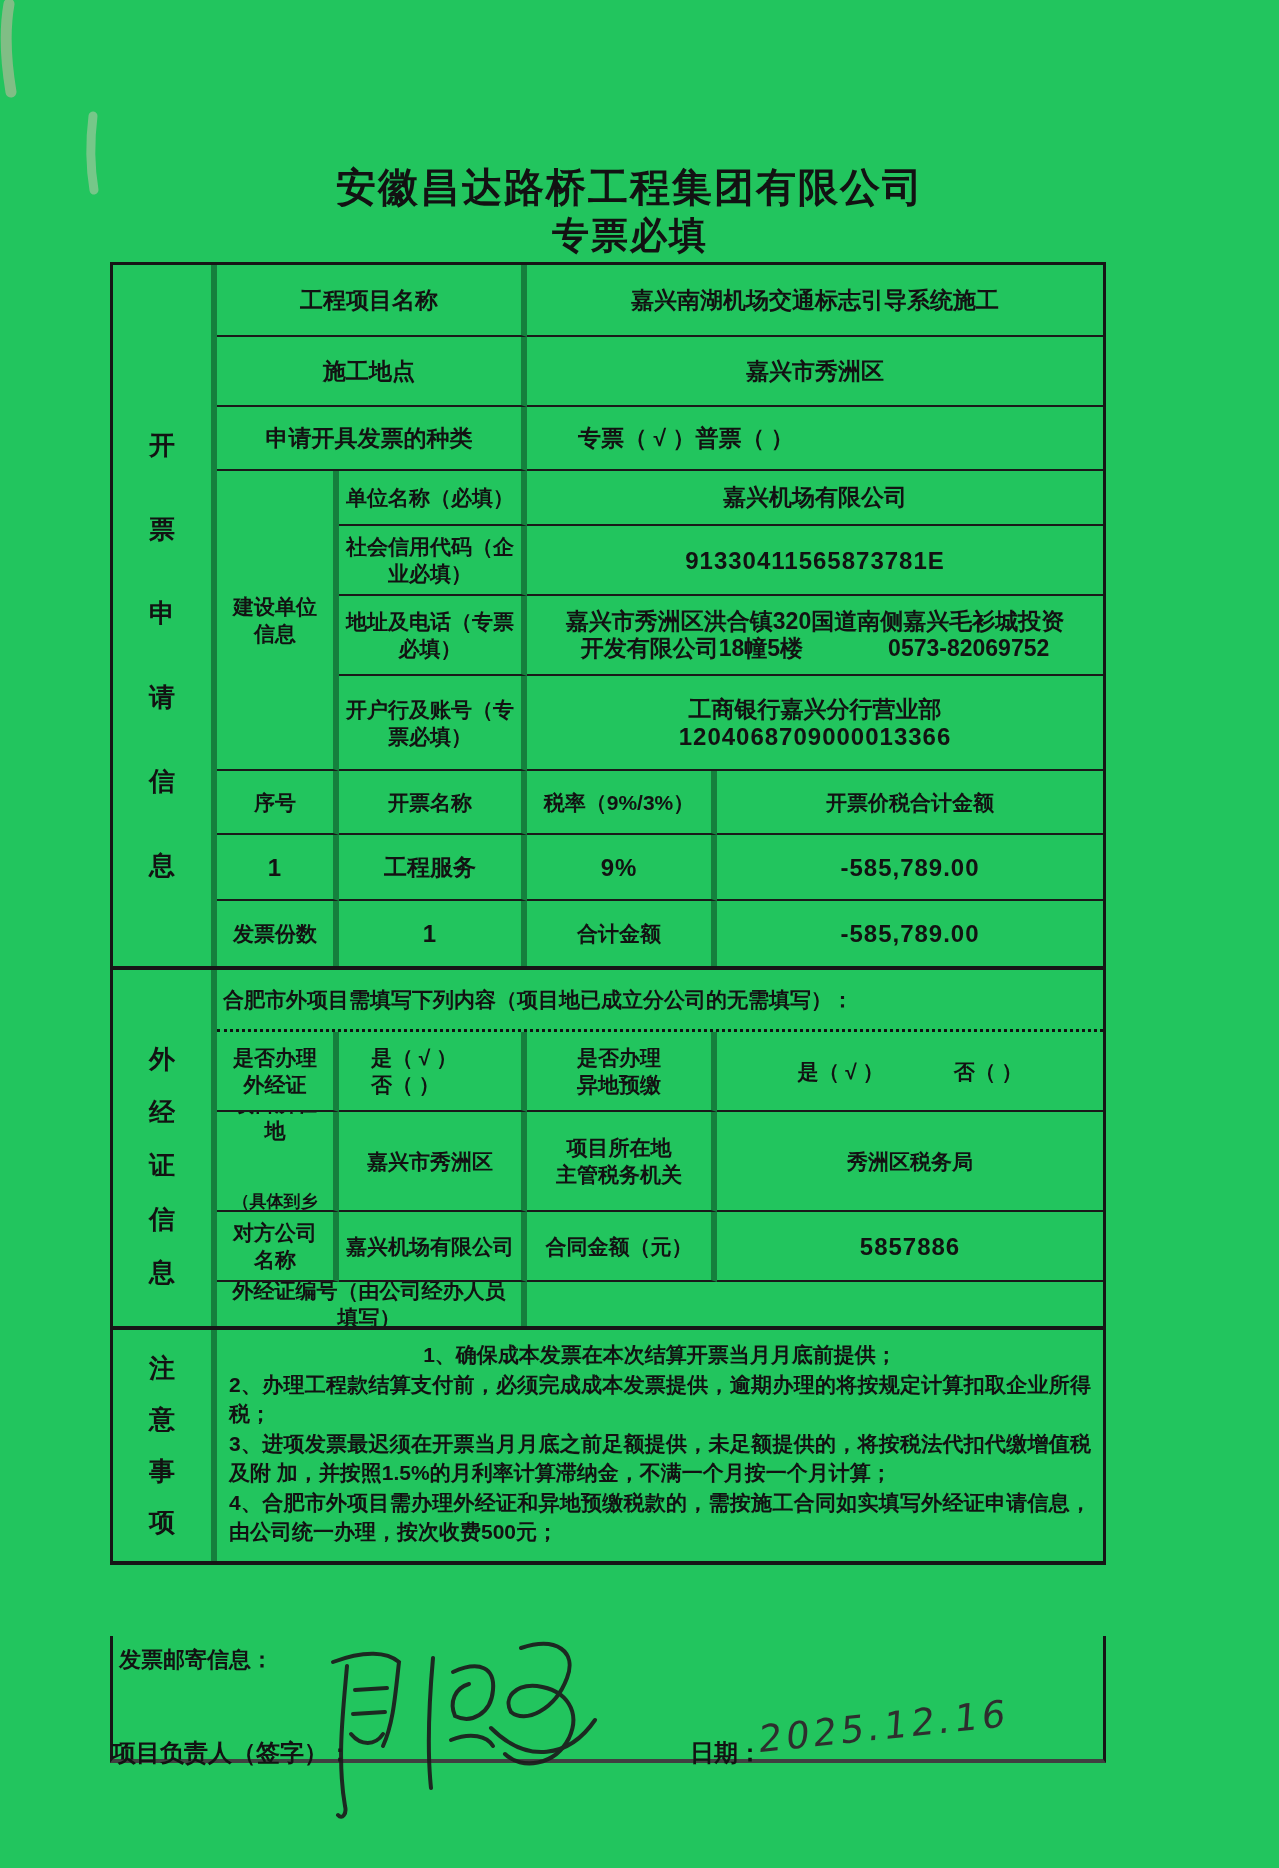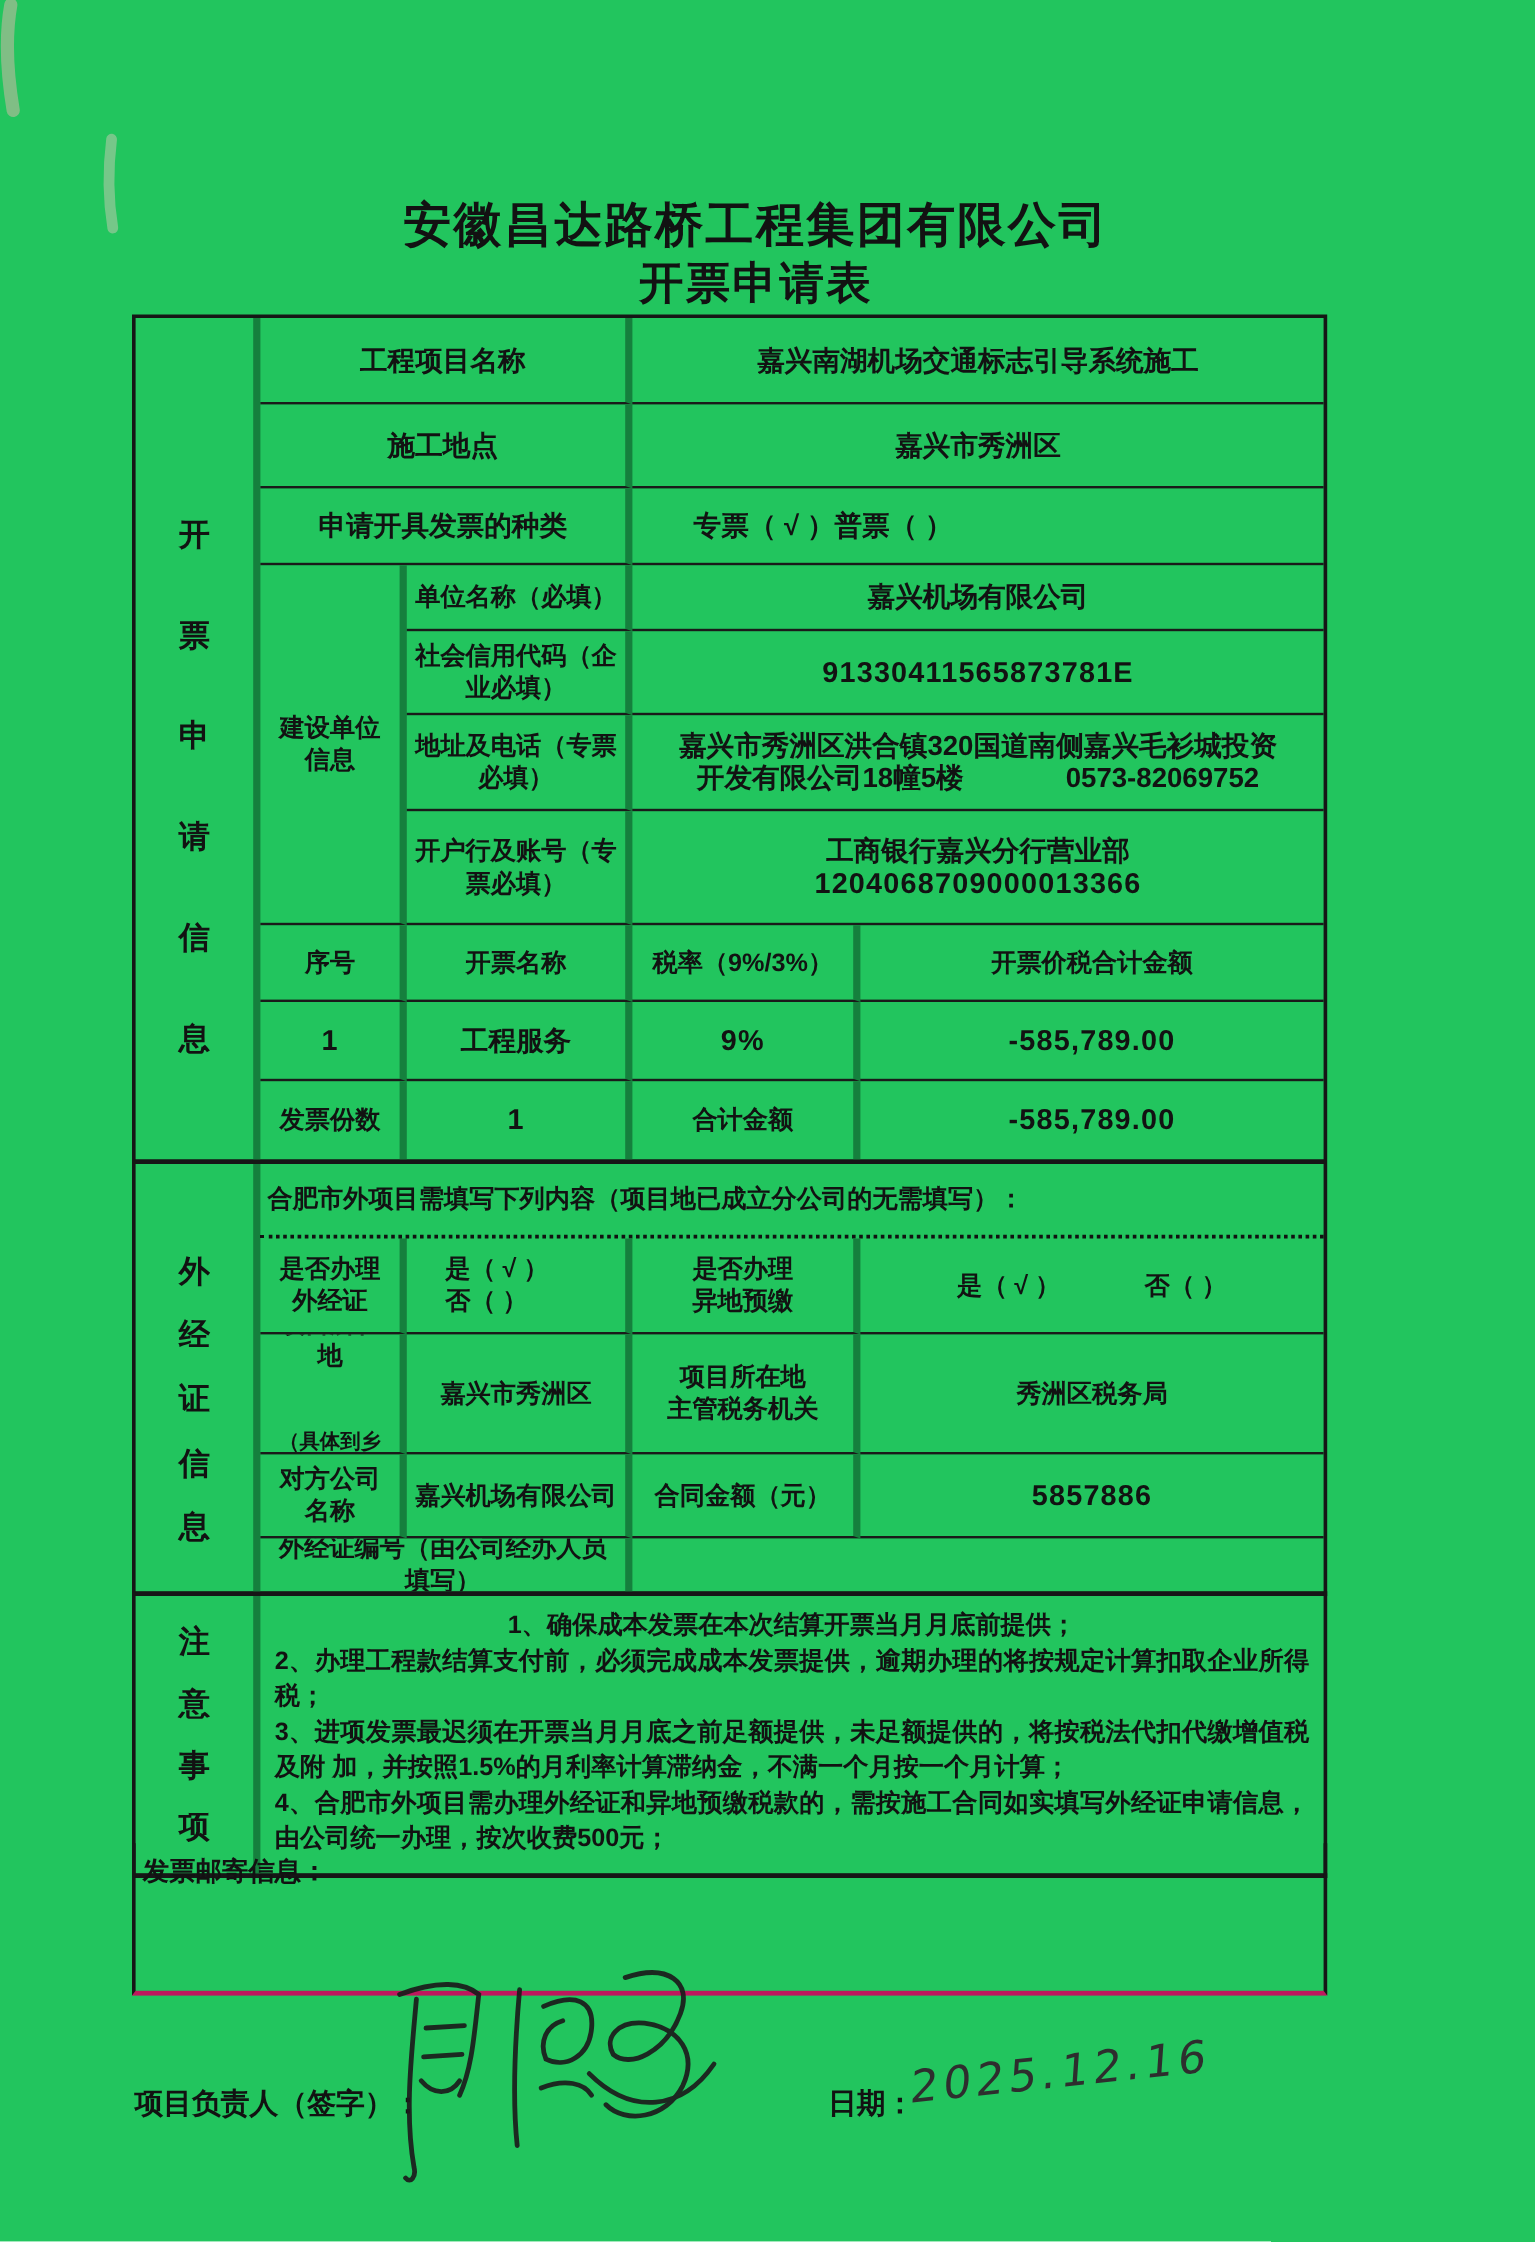--- a/index.html
+++ b/index.html
@@ -14,21 +14,21 @@
   .tbl{position:absolute;left:110px;width:996px;display:grid;box-sizing:border-box;
        border-left:3px solid #161616;border-right:3px solid #161616;}
   #sec1{top:262px;height:708px;border-top:3px solid #161616;border-bottom:4px solid #161616;
         grid-template-columns:104px 122px 188px 190px 386px;
         grid-template-rows:72px 70px 64px 55px 70px 80px 95px 64px 66px 65px;}
   #sec2{top:970px;height:360px;border-bottom:4px solid #161616;
         grid-template-columns:104px 122px 188px 190px 386px;
         grid-template-rows:62px 80px 100px 70px 44px;}
   #sec3{top:1330px;height:235px;border-bottom:4px solid #161616;
         grid-template-columns:104px 886px;grid-template-rows:231px;}
-  #mailing{top:1536px;height:127px;border-bottom:4px solid #be185d;
+  #mailing{top:1636px;height:127px;border-bottom:4px solid #404040;
         grid-template-columns:990px;grid-template-rows:141px;}
 
   .c{box-sizing:border-box;border-right:6px solid #15803d;border-bottom:2px solid #1a1a1a;
      display:flex;align-items:center;justify-content:center;text-align:center;
      font-size:21px;line-height:27px;padding:3px 6px;overflow:hidden;}
   .no-br{border-right:none;}
   .no-bb{border-bottom:none;}
   .dot-bb{border-bottom:3px dotted #111;}
   .lft{justify-content:flex-start;text-align:left;}
   .top{align-items:flex-start;}
@@ -62,21 +62,21 @@
 <body>
 
 <div class="sheet">
 
   <svg id="red-marks" width="130" height="210" viewBox="0 0 130 210">
     <path d="M9,4 C4,32 6,62 11,92" stroke="#f3b6b6" stroke-width="11" fill="none" stroke-linecap="round" opacity="0.45"></path>
     <path d="M93,116 C90,140 90,166 94,190" stroke="#f6caca" stroke-width="9" fill="none" stroke-linecap="round" opacity="0.4"></path>
   </svg>
 
   <div class="ttl ttl1">安徽昌达路桥工程集团有限公司</div>
-  <div class="ttl ttl2">开票申请表</div>
+  <div class="ttl ttl2">专票必填</div>
 
   <div id="sec1" class="tbl">
     <div class="c vcell no-bb" style="grid-area:1/1/11/2">
       <div class="vlabel">
           <span>开</span>
           <span>票</span>
           <span>申</span>
           <span>请</span>
           <span>信</span>
           <span>息</span>

